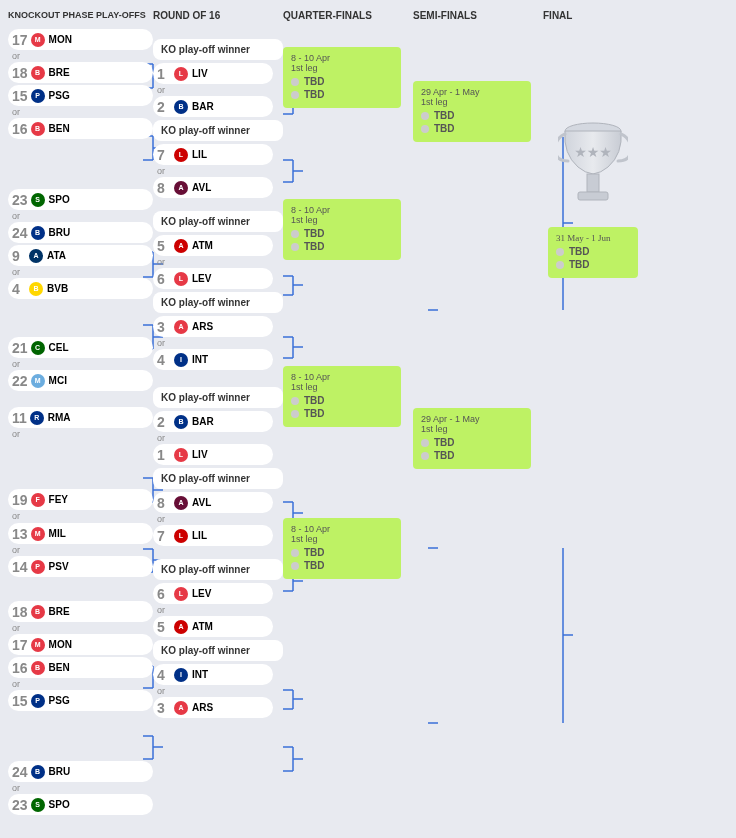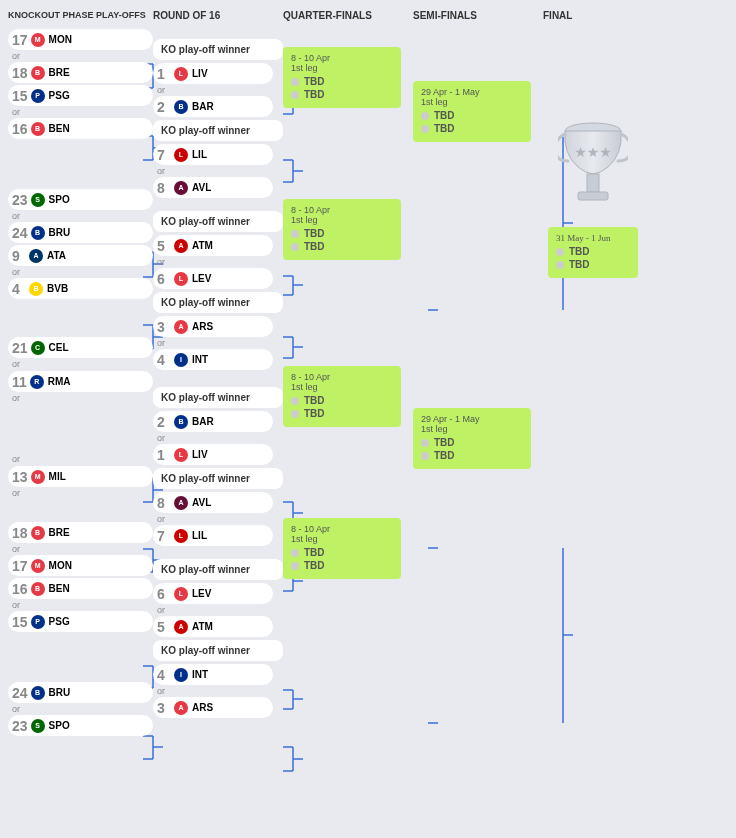--- a/index.html
+++ b/index.html
@@ -276,51 +276,66 @@
         <div style="display:flex; align-items:center; font-size:9px; color:#888; margin:1px 4px;">or</div>
         <div class="team-pill">
           <span class="team-seed">4</span>
           <span class="team-logo" style="background:#FFD700;">B</span>
           <span>BVB</span>
         </div>
       </div>
 
       <div style="height:36px;"></div>
 
-      <div style="margin-bottom:2px;">
+      <div style="margin-bottom:16px;">
         <div class="team-pill">
           <span class="team-seed">21</span>
           <span class="team-logo" style="background:#006400;">C</span>
           <span>CEL</span>
         </div>
         <div style="display:flex; align-items:center; font-size:9px; color:#888; margin:1px 4px;">or</div>
+        <div class="team-pill">
+          <span class="team-seed">22</span>
+          <span class="team-logo" style="background:#6CADDF;">M</span>
+          <span>MCI</span>
+        </div>
       </div>
 
       <div style="margin-bottom:2px;">
         <div class="team-pill">
           <span class="team-seed">11</span>
           <span class="team-logo" style="background:#003087;">R</span>
           <span>RMA</span>
         </div>
         <div style="display:flex; align-items:center; font-size:9px; color:#888; margin:1px 4px;">or</div>
       </div>
 
       <div style="height:48px;"></div>
 
       <div style="margin-bottom:2px;">
+        <div class="team-pill">
+          <span class="team-seed">19</span>
+          <span class="team-logo" style="background:#e63946;">F</span>
+          <span>FEY</span>
+        </div>
         <div style="display:flex; align-items:center; font-size:9px; color:#888; margin:1px 4px;">or</div>
       </div>
 
       <div style="margin-bottom:8px;">
         <div class="team-pill">
           <span class="team-seed">13</span>
           <span class="team-logo" style="background:#e63946;">M</span>
           <span>MIL</span>
         </div>
         <div style="display:flex; align-items:center; font-size:9px; color:#888; margin:1px 4px;">or</div>
+        <div class="team-pill">
+          <span class="team-seed">14</span>
+          <span class="team-logo" style="background:#e63946;">P</span>
+          <span>PSV</span>
+        </div>
       </div>
 
       <div style="height:16px;"></div>
 
       <div style="margin-bottom:2px;">
         <div class="team-pill">
           <span class="team-seed">18</span>
           <span class="team-logo" style="background:#e63946;">B</span>
           <span>BRE</span>
         </div>

